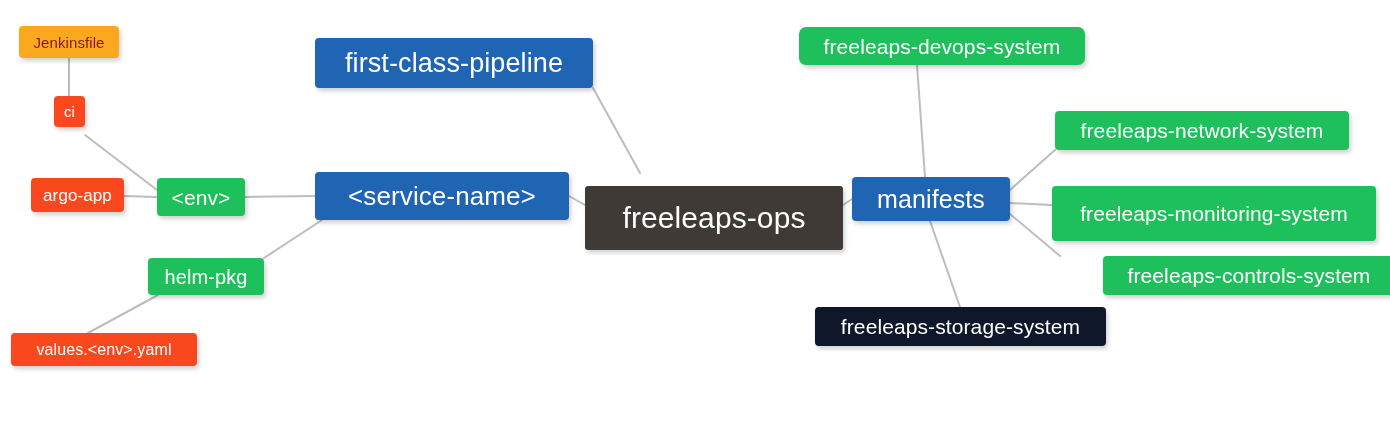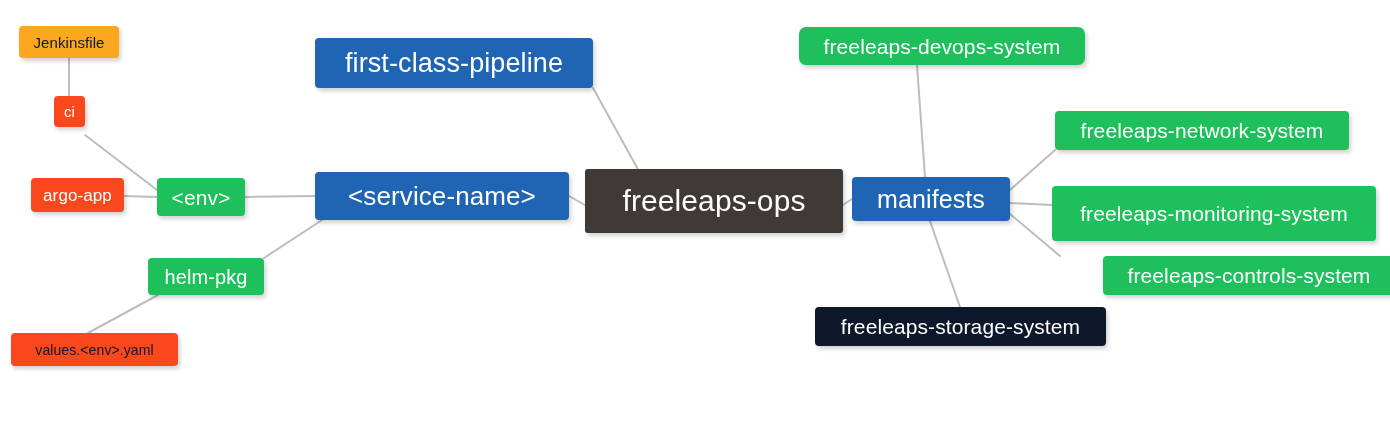--- a/index.html
+++ b/index.html
@@ -63,48 +63,48 @@
       <line x1="157" y1="197" x2="124" y2="196" stroke="#bdbdbd" stroke-width="2" stroke-linecap="round"></line>
       <line x1="69" y1="104" x2="69" y2="58" stroke="#bdbdbd" stroke-width="2" stroke-linecap="round"></line>
       <line x1="158" y1="295" x2="88" y2="333" stroke="#bdbdbd" stroke-width="2" stroke-linecap="round"></line>
       <line x1="925" y1="177" x2="917" y2="65" stroke="#bdbdbd" stroke-width="2" stroke-linecap="round"></line>
       <line x1="1010" y1="190" x2="1055" y2="150" stroke="#bdbdbd" stroke-width="2" stroke-linecap="round"></line>
       <line x1="1010" y1="203" x2="1052" y2="205" stroke="#bdbdbd" stroke-width="2" stroke-linecap="round"></line>
       <line x1="1010" y1="214" x2="1060" y2="256" stroke="#bdbdbd" stroke-width="2" stroke-linecap="round"></line>
       <line x1="930" y1="221" x2="960" y2="307" stroke="#bdbdbd" stroke-width="2" stroke-linecap="round"></line>
     </svg>
   <div id="node-layer">
-      <div class="node root" style="left: 585px; top: 169px; width: 258px; height: 64px; background: rgb(63, 58, 54); color: rgb(255, 255, 255); font-size: 30px;">
+      <div class="node root" style="left: 585px; top: 186px; width: 258px; height: 64px; background: rgb(63, 58, 54); color: rgb(255, 255, 255); font-size: 30px;">
         <span class="node-label">freeleaps-ops</span>
       </div>
       <div class="node" style="left: 315px; top: 172px; width: 254px; height: 48px; background: rgb(32, 100, 180); color: rgb(255, 255, 255); font-size: 26px;">
         <span class="node-label">&lt;service-name&gt;</span>
       </div>
       <div class="node" style="left: 315px; top: 38px; width: 278px; height: 50px; background: rgb(32, 100, 180); color: rgb(255, 255, 255); font-size: 27px;">
         <span class="node-label">first-class-pipeline</span>
       </div>
       <div class="node" style="left: 852px; top: 177px; width: 158px; height: 44px; background: rgb(32, 100, 180); color: rgb(255, 255, 255); font-size: 25px;">
         <span class="node-label">manifests</span>
       </div>
       <div class="node" style="left: 157px; top: 178px; width: 88px; height: 38px; background: rgb(30, 192, 92); color: rgb(255, 255, 255); font-size: 21px;">
         <span class="node-label">&lt;env&gt;</span>
       </div>
       <div class="node" style="left: 148px; top: 258px; width: 116px; height: 37px; background: rgb(30, 192, 92); color: rgb(255, 255, 255); font-size: 20px;">
         <span class="node-label">helm-pkg</span>
       </div>
-      <div class="node" style="left: 19px; top: 26px; width: 100px; height: 32px; background: rgb(251, 168, 30); color: #0f172a; font-size: 15px;">
+      <div class="node" style="left: 19px; top: 26px; width: 100px; height: 32px; background: rgb(251, 168, 30); color: #7f1d1d; font-size: 15px;">
         <span class="node-label">Jenkinsfile</span>
       </div>
       <div class="node" style="left: 54px; top: 96px; width: 31px; height: 31px; background: rgb(249, 71, 30); color: rgb(255, 255, 255); font-size: 15px;">
         <span class="node-label">ci</span>
       </div>
       <div class="node" style="left: 31px; top: 178px; width: 93px; height: 34px; background: rgb(249, 71, 30); color: rgb(255, 255, 255); font-size: 17px;">
         <span class="node-label">argo-app</span>
       </div>
-      <div class="node" style="left: 11px; top: 333px; width: 167px; height: 33px; background: rgb(249, 71, 30); color: #0f172a; font-size: 14px;">
+      <div class="node" style="left: 11px; top: 333px; width: 186px; height: 33px; background: rgb(249, 71, 30); color: #ffffff; font-size: 16px;">
         <span class="node-label">values.&lt;env&gt;.yaml</span>
       </div>
       <div class="node" style="left: 799px; top: 27px; width: 286px; height: 38px; background: rgb(30, 192, 92); color: rgb(255, 255, 255); font-size: 21px; border-radius: 7px;">
         <span class="node-label">freeleaps-devops-system</span>
       </div>
       <div class="node" style="left: 1055px; top: 111px; width: 294px; height: 39px; background: rgb(30, 192, 92); color: rgb(255, 255, 255); font-size: 21px;">
         <span class="node-label">freeleaps-network-system</span>
       </div>
       <div class="node" style="left: 1052px; top: 186px; width: 324px; height: 55px; background: rgb(30, 192, 92); color: rgb(255, 255, 255); font-size: 21px;">
         <span class="node-label">freeleaps-monitoring-system</span>

